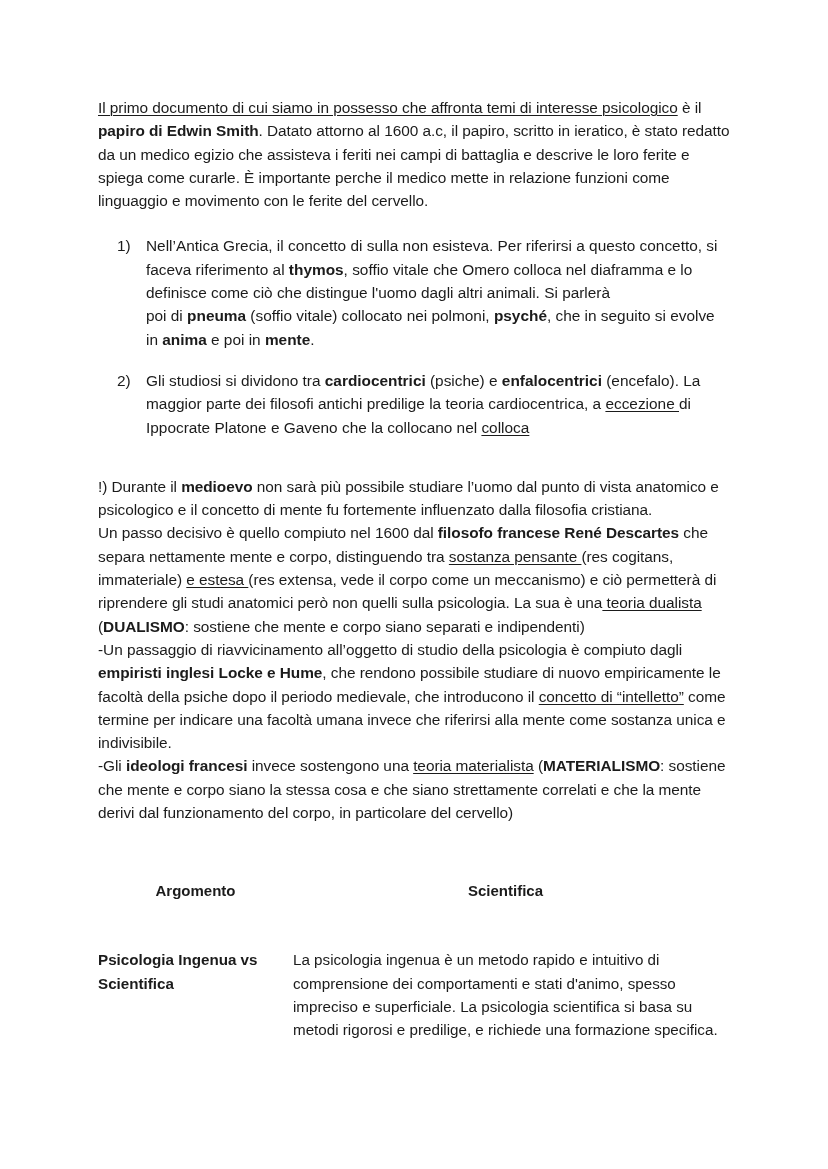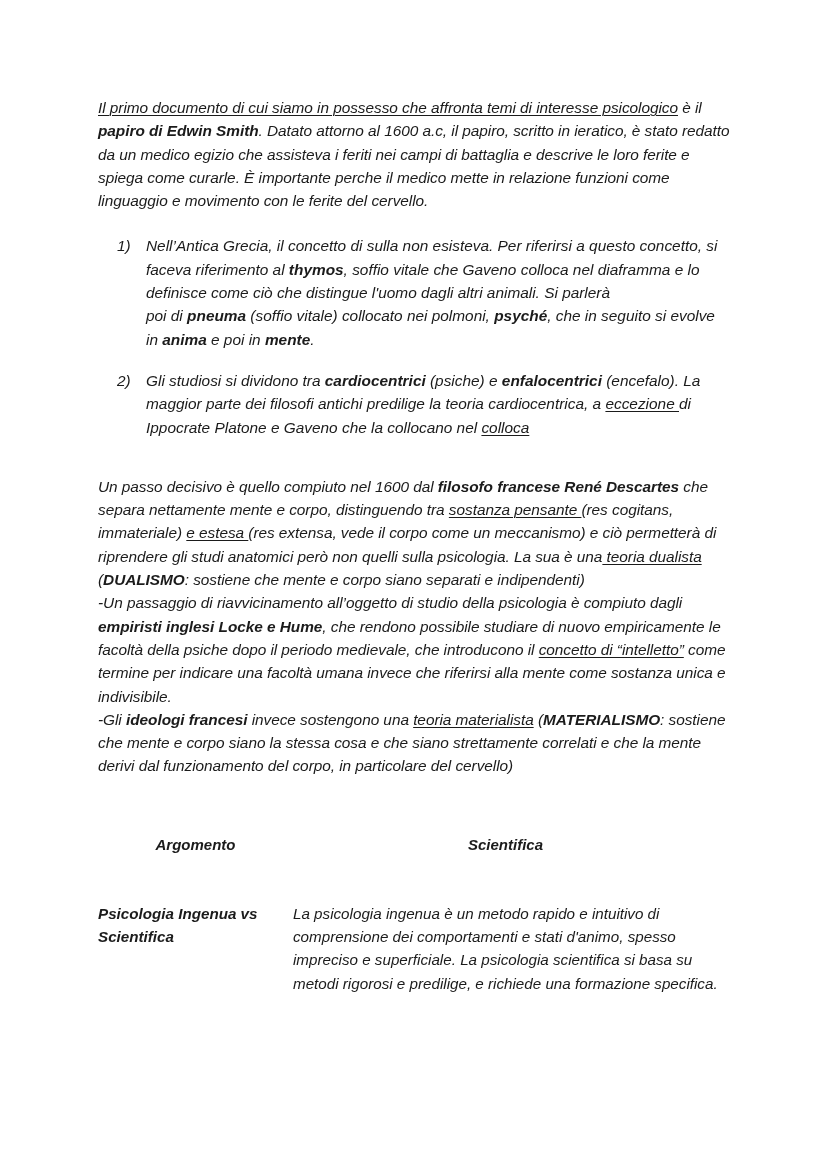--- a/index.html
+++ b/index.html
@@ -16,21 +16,20 @@
     -webkit-font-smoothing: antialiased;
     overflow: hidden;
   }
   .page {
     position: relative;
     width: 756px;
     height: 1169px;
     background: #ffffff;
     box-sizing: border-box;
     padding: 96px 106px 0 98px;
-    font-style: italic;
   }
   .doc-body {
     width: 632px;
   }
   p.para {
     margin: 0;
     font-size: 15.4px;
     line-height: 23.3px;
     letter-spacing: -0.05px;
     text-align: left;
@@ -106,33 +105,34 @@
 <body>
 
 <div class="page">
   <div class="doc-body">
 
     <p class="para"><span class="u">Il primo documento di cui siamo in possesso che affronta temi di interesse psicologico</span><span> è il </span><span class="b">papiro di Edwin Smith</span><span>. Datato attorno al 1600 a.c, il papiro, scritto in ieratico, è stato redatto da un medico egizio che assisteva i feriti nei campi di battaglia e descrive le loro ferite e spiega come curarle. È importante perche il medico mette in relazione funzioni come linguaggio e movimento con le ferite del cervello.</span></p>
 
     <ol class="numlist">
       <li>
         <span class="marker">1)</span>
-        <span>Nell’Antica Grecia, il concetto di sulla non esisteva. Per riferirsi a questo concetto, si faceva riferimento al </span><span class="b">thymos</span><span>, soffio vitale che Gaveno colloca nel diaframma e lo definisce come ciò che distingue l'uomo dagli altri animali. Si parlerà</span><br>
+        <span>Nell’Antica Grecia, il concetto di sulla non esisteva. Per riferirsi a questo concetto, si faceva riferimento al </span><span class="b">thymos</span><span>, soffio vitale che Omero colloca nel diaframma e lo definisce come ciò che distingue l'uomo dagli altri animali. Si parlerà</span><br>
         <span>poi di </span><span class="b">pneuma</span><span> (soffio vitale) collocato nei polmoni, </span><span class="b">psyché</span><span>, che in seguito si evolve in </span><span class="b">anima</span><span> e poi in </span><span class="b">mente</span><span>.</span>
       </li>
       <li>
         <span class="marker">2)</span>
         <span>Gli studiosi si dividono tra </span><span class="b">cardiocentrici</span><span> (psiche) e </span><span class="b">enfalocentrici</span><span> (encefalo). La maggior parte dei filosofi antichi predilige la teoria cardiocentrica, a </span><span class="u">eccezione </span><span>di Ippocrate Platone e Gaveno che la collocano nel </span><span class="u">colloca</span>
       </li>
     </ol>
 
     <div class="gap-after-list"></div>
 
     <div class="para-block">
 
+      <p class="para"><span>!) Durante il </span><span class="b">medioevo</span><span> non sarà più possibile studiare l’uomo dal punto di vista anatomico e psicologico e il concetto di mente fu fortemente influenzato dalla filosofia cristiana.</span></p>
 
       <p class="para"><span>Un passo decisivo è quello compiuto nel 1600 dal </span><span class="b">filosofo francese René Descartes</span><span> che separa nettamente mente e corpo, distinguendo tra </span><span class="u">sostanza pensante </span><span>(res cogitans, immateriale) </span><span class="u">e estesa </span><span>(res extensa, vede il corpo come un meccanismo) e ciò permetterà di riprendere gli studi anatomici però non quelli sulla psicologia. La sua è una</span><span class="u"> teoria dualista</span><br><span>(</span><span class="b">DUALISMO</span><span>: sostiene che mente e corpo siano separati e indipendenti)</span></p>
 
       <p class="para"><span>-Un passaggio di riavvicinamento all’oggetto di studio della psicologia è compiuto dagli </span><span class="b">empiristi inglesi Locke e Hume</span><span>, che rendono possibile studiare di nuovo empiricamente le facoltà della psiche dopo il periodo medievale, che introducono il </span><span class="u">concetto di “intelletto”</span><span> come termine per indicare una facoltà umana invece che riferirsi alla mente come sostanza unica e indivisibile.</span></p>
 
       <p class="para"><span>-Gli </span><span class="b">ideologi francesi</span><span> invece sostengono una </span><span class="u">teoria materialista</span><span> (</span><span class="b">MATERIALISMO</span><span>: sostiene che mente e corpo siano la stessa cosa e che siano strettamente correlati e che la mente derivi dal funzionamento del corpo, in particolare del cervello)</span></p>
 
     </div>
 
     <div class="table-wrap">

